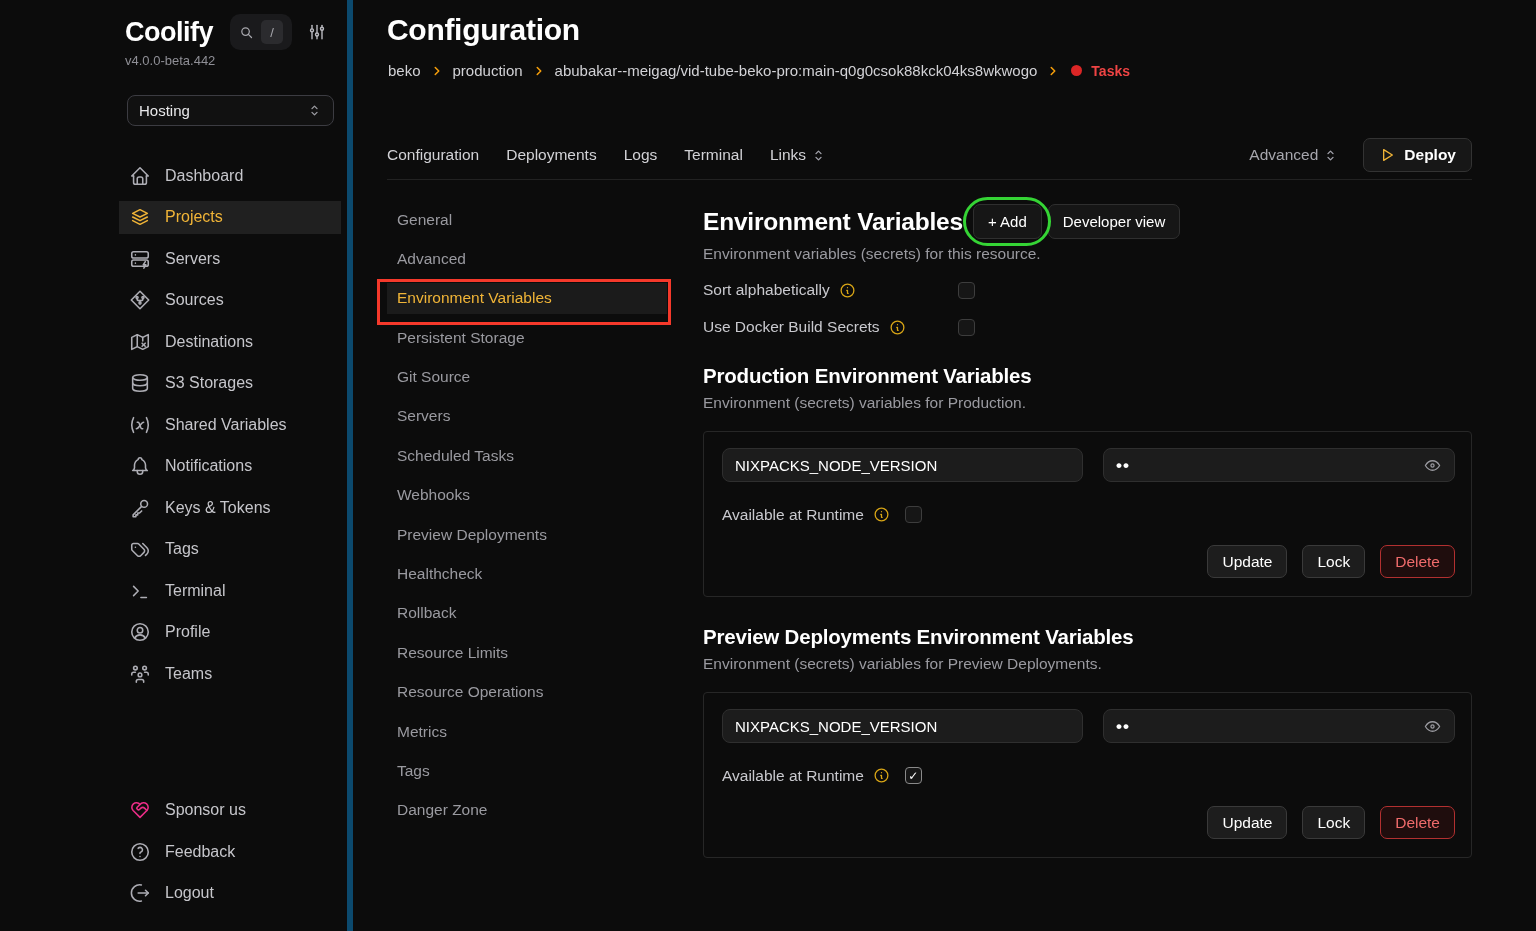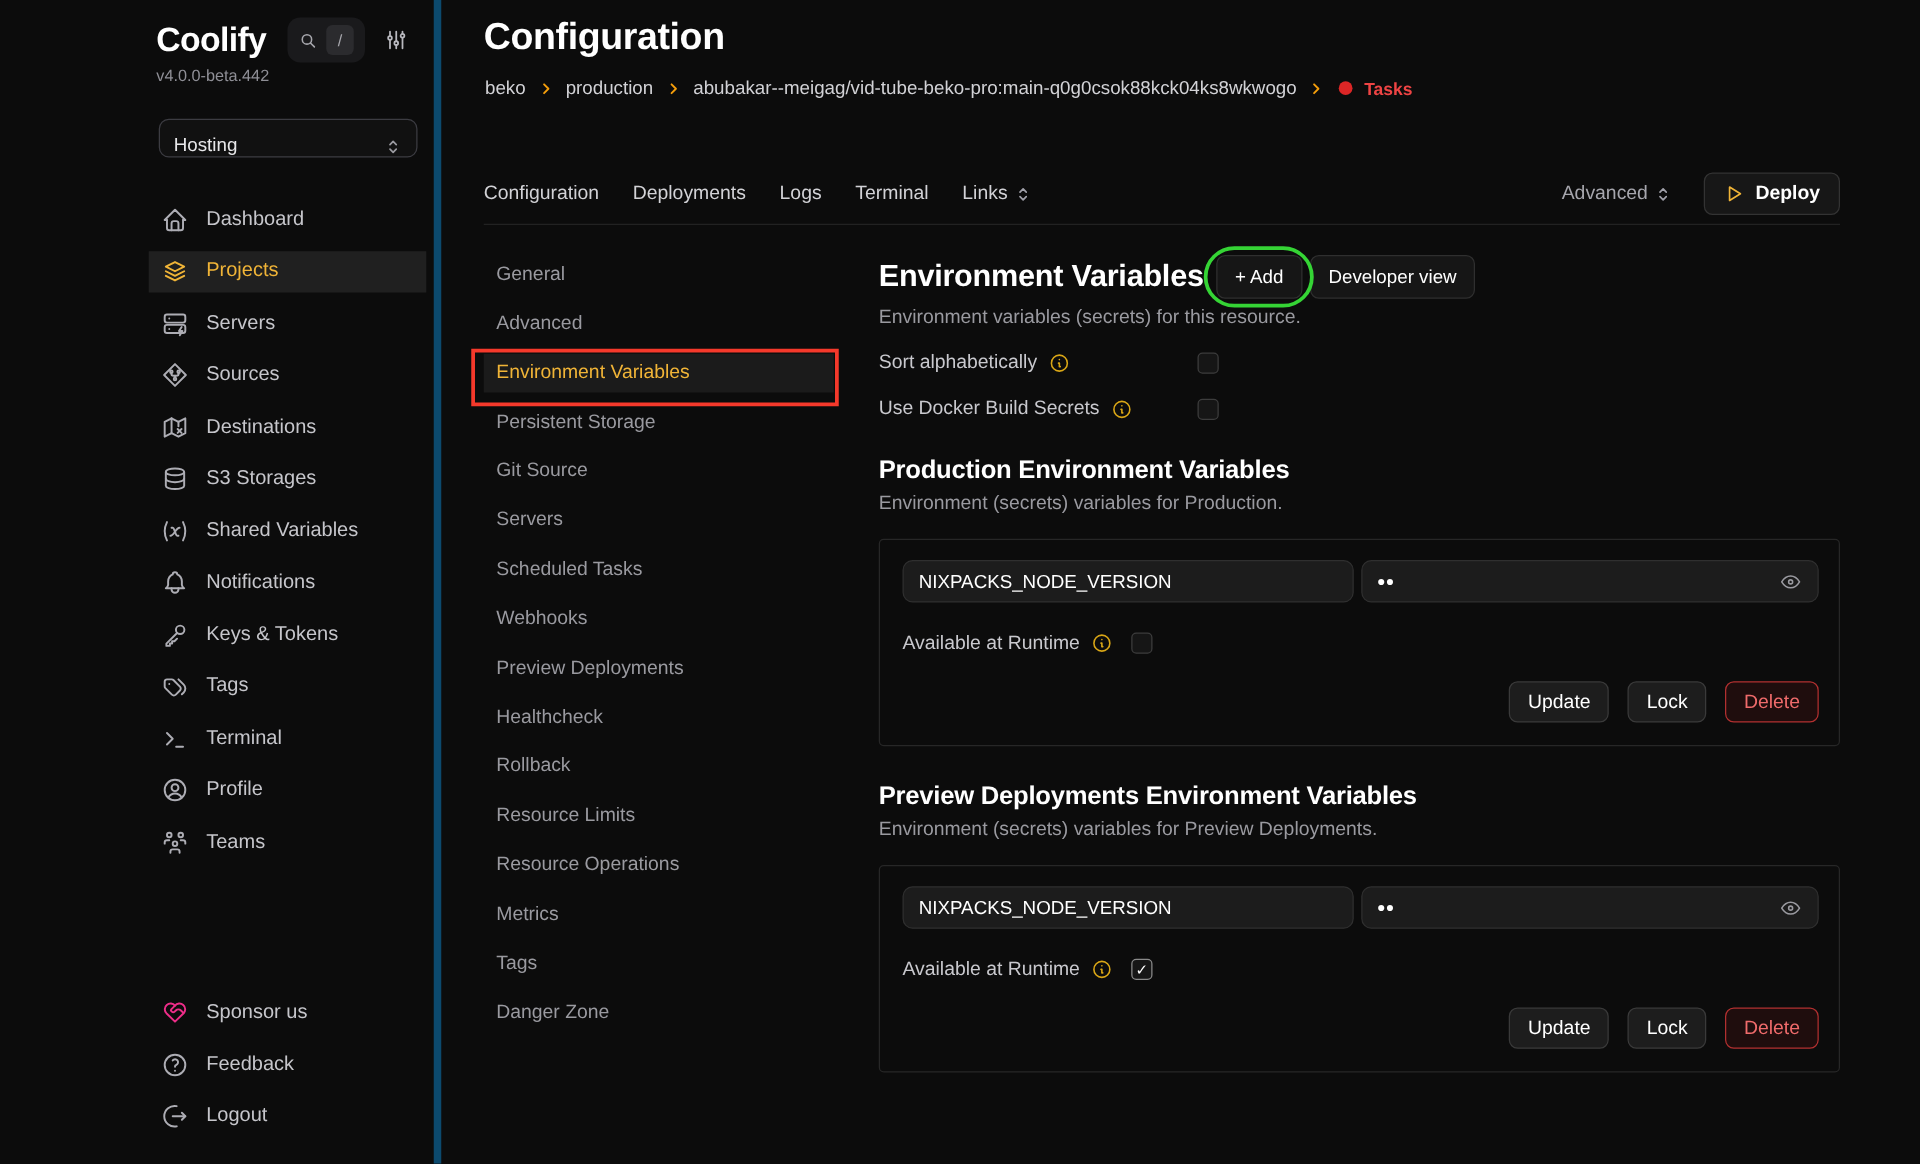--- a/index.html
+++ b/index.html
@@ -30,21 +30,21 @@
   .logo{font-size:27px;font-weight:800;letter-spacing:-.5px;line-height:36px}
   .search-btn{margin-left:17px;width:62px;height:36px;background:#1a1a1c;border:none;border-radius:10px;
     display:flex;align-items:center;justify-content:center;gap:7px;cursor:pointer;color:#a7a7ad;padding:0}
   .search-btn .icn svg{width:15px;height:15px;stroke-width:2}
   .key-badge{width:22px;height:24px;background:#2b2b2e;border-radius:5px;color:#a7a7ad;font-size:13px;
     display:flex;align-items:center;justify-content:center;font-family:inherit}
   .adjustments{margin-left:auto;color:#b9b9bf;cursor:pointer}
   .adjustments svg{width:20px;height:20px}
   .version{color:#8f8f96;font-size:13px;margin-top:3px}
   .team-select{margin:27px 0 0 2px;width:207px;height:31px;border:1px solid #3c3c42;border-radius:8px;
-    display:flex;align-items:flex-end;padding:0 11px;font-size:15px;color:#e8e8ea;cursor:pointer;background:#111}
+    display:flex;align-items:center;padding:0 11px;font-size:15px;color:#e8e8ea;cursor:pointer;background:#111}
   .team-select .icn{margin-left:auto;color:#9a9aa0}
   .team-select .icn svg{width:15px;height:15px;stroke-width:2.2}
   .side-nav{margin:33px 12px 0 119px;width:222px}
   .side-footer{margin:auto 12px 0 119px;width:222px}
   .nav-item{display:flex;align-items:center;gap:14px;height:33px;padding:0 0 0 10px;margin-bottom:8.5px;
     color:#c6c6cb;font-size:16px;cursor:pointer;white-space:nowrap}
   .nav-item .icn{color:#adadb4}
   .nav-item.active{background:#202020;color:var(--accent)}
   .nav-item.active .icn{color:var(--accent)}
   .side-footer [data-name="heart-icon"]{color:var(--pink)}
@@ -94,21 +94,21 @@
   .info-icn{color:#d9a616;margin-left:9px}
   .info-icn svg{width:17px;height:17px;stroke-width:1.8}
   .opt-cb{position:absolute;left:255px}
   .cb{width:17px;height:17px;border:1px solid #3d3d3d;border-radius:4px;background:#161616;
     display:inline-flex;align-items:center;justify-content:center;cursor:pointer}
   .cb.checked{border-color:#8a8a8a}
   .cb.checked::after{content:"\2713";font-size:12px;font-weight:700;color:#fff;line-height:1}
   .sec-title{margin:28px 0 0;font-size:20.5px;font-weight:800;letter-spacing:-.2px}
   .sec-sub{margin:6px 0 0;font-size:15.5px;color:#9a9aa0;line-height:17px}
   .var-card{margin-top:20px;border:1px solid #272727;border-radius:4px;padding:16px 16px 18px 18px}
-  .var-row{display:flex;gap:6px}
+  .var-row{display:flex;gap:20px}
   .txt{height:34px;background:#1c1c1c;border:1px solid #2f2f2f;border-radius:8px;color:#fff;
     font-size:15px;padding:0 12px;font-family:inherit;outline:none}
   .name-input{width:361px;flex:0 0 361px}
   .value-field{flex:1;display:flex;align-items:center}
   .dots{font-weight:700;font-size:17px;letter-spacing:1px;line-height:1}
   .eye{margin-left:auto;color:#9a9aa0;cursor:pointer;display:inline-flex}
   .eye svg{width:19px;height:19px;fill:none;stroke:currentColor;stroke-width:1.6;stroke-linecap:round;stroke-linejoin:round}
   .runtime-row{display:flex;align-items:flex-start;margin-top:24px;height:18px}
   .rt-cb{margin-left:15px}
   .actions-row{display:flex;justify-content:flex-end;gap:15px;margin-top:21px}

